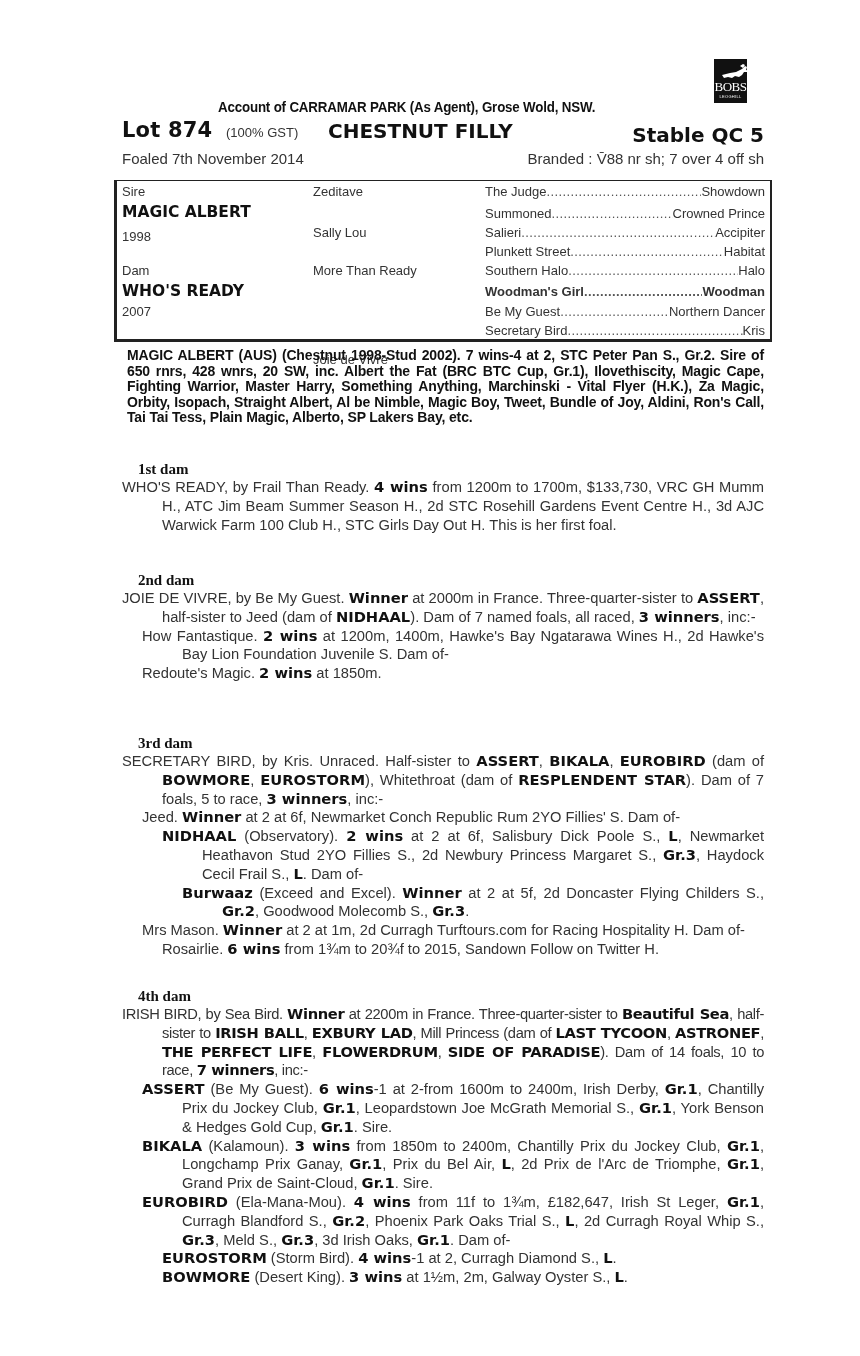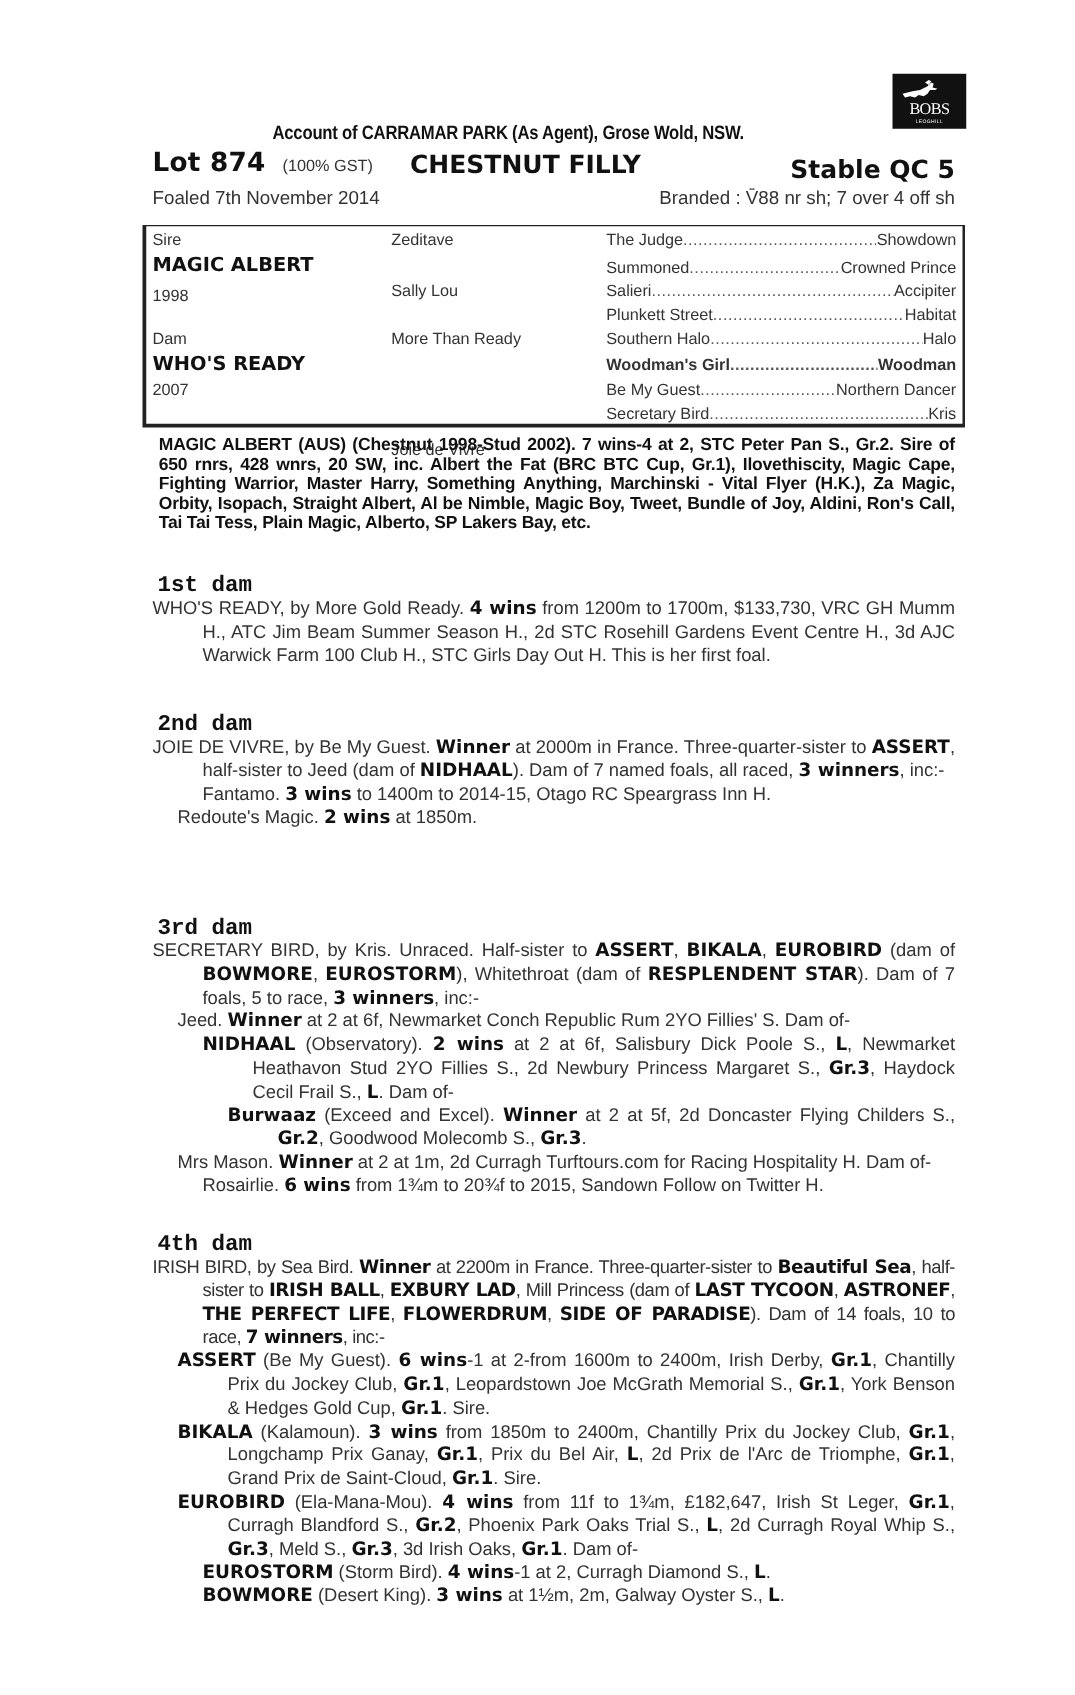--- a/index.html
+++ b/index.html
@@ -1,20 +1,20 @@
 <!DOCTYPE html>
 <html><head>
 <meta charset="utf-8">
 <style>
   * { box-sizing: border-box; margin: 0; padding: 0; }
   html, body { width: 860px; height: 1356px; background: #ffffff; }
   body { position: relative; font-family: "Liberation Sans", sans-serif; color: #222; overflow: hidden; }
 
   .logo {
-    position: absolute; left: 714px; top: 59px; width: 59px; height: 44px;
+    position: absolute; left: 714px; top: 59px; width: 33px; height: 44px;
     background: #111; color: #fff; text-align: center;
   }
   .logo .horse { position: absolute; left: 6px; top: 4px; width: 33px; height: 18px; }
   .logo .name { position: absolute; left: 0; right: 0; top: 21px; font-family: "Liberation Serif", serif; font-size: 13px; letter-spacing: -0.5px; line-height: 13px; }
   .logo .sub { position: absolute; left: 0; right: 0; top: 35px; font-size: 4px; letter-spacing: 0.3px; line-height: 5px; }
 
   .account {
     position: absolute; left: 218px; top: 98px; font-family: "Liberation Sans", sans-serif;
     font-weight: bold; font-size: 15.5px; color: #111; transform: scaleX(0.86); transform-origin: left top;
     white-space: nowrap; letter-spacing: -0.2px;
@@ -41,21 +41,21 @@
   .ped .anc .dots::after { content: "................................................................................................................"; letter-spacing: 0.4px; }
   .ped .anc .r { white-space: nowrap; }
 
   .sire-note {
     position: absolute; left: 127px; top: 348px; width: 637px;
     font-family: "Liberation Sans", sans-serif; font-weight: bold; font-size: 14px; line-height: 15.5px; color: #111;
     text-align: justify; letter-spacing: -0.15px;
   }
 
   .section { position: absolute; left: 122px; width: 642px; }
-  .sec-head { font-family: Liberation Mono, monospace; font-weight: bold; font-size: 18px; color: #111; line-height: 17px; margin-left: 4px; }
+  .sec-head { font-family: Liberation Serif, serif; font-weight: bold; font-size: 15px; color: #111; line-height: 17px; margin-left: 16px; }
   .para { font-size: 14.7px; line-height: 18.8px; color: #333; text-align: justify; }
   .para b, .sire-b { font-family: "DejaVu Sans", sans-serif; font-weight: bold; color: #111; }
   .l0 { padding-left: 40px; text-indent: -40px; }
   .l1 { padding-left: 60px; text-indent: -40px; }
   .l2 { padding-left: 80px; text-indent: -40px; }
   .l3 { padding-left: 100px; text-indent: -40px; }
   .narrow { letter-spacing: -0.35px; }
 </style>
 </head>
 <body>
@@ -136,28 +136,28 @@
       <span class="dots"></span>
       <span class="r">Kris</span>
     </div>
 </div>
 
 <div class="sire-note">MAGIC ALBERT (AUS) (Chestnut 1998-Stud 2002). 7 wins-4 at 2, STC Peter Pan S., Gr.2. Sire of 650 rnrs, 428 wnrs, 20 SW, inc. Albert the Fat (BRC BTC Cup, Gr.1), Ilovethiscity, Magic Cape, Fighting Warrior, Master Harry, Something Anything, Marchinski - Vital Flyer (H.K.), Za Magic, Orbity, Isopach, Straight Albert, Al be Nimble, Magic Boy, Tweet, Bundle of Joy, Aldini, Ron's Call, Tai Tai Tess, Plain Magic, Alberto, SP Lakers Bay, etc.</div>
 
 <div class="section" style="top:461px;">
   <div class="sec-head">1st dam</div>
   <div class="entries">
-      <div class="para l0"><span>WHO'S READY, by More Gold Ready. </span><b>4 wins</b><span> from 1200m to 1700m, $133,730, VRC GH Mumm H., ATC Jim Beam Summer Season H., 2d STC Rosehill Gardens Event Centre H., 3d AJC Warwick Farm 100 Club H., STC Girls Day Out H. This is her first foal.</span></div>
+      <div class="para l0"><span>WHO'S READY, by Frail Than Ready. </span><b>4 wins</b><span> from 1200m to 1700m, $133,730, VRC GH Mumm H., ATC Jim Beam Summer Season H., 2d STC Rosehill Gardens Event Centre H., 3d AJC Warwick Farm 100 Club H., STC Girls Day Out H. This is her first foal.</span></div>
     </div>
 </div>
 <div class="section" style="top:572px;">
   <div class="sec-head">2nd dam</div>
   <div class="entries">
       <div class="para l0"><span>JOIE DE VIVRE, by Be My Guest. </span><b>Winner</b><span> at 2000m in France. Three-quarter-sister to </span><b>ASSERT</b><span>, half-sister to Jeed (dam of </span><b>NIDHAAL</b><span>). Dam of 7 named foals, all raced, </span><b>3 winners</b><span>, inc:-</span></div>
-      <div class="para l2"><span>Fantamo. </span><b>3 wins</b><span> to 1400m to 2014-15, Otago RC Speargrass Inn H.</span></div>
+      <div class="para l1"><span>How Fantastique. </span><b>2 wins</b><span> at 1200m, 1400m, Hawke's Bay Ngatarawa Wines H., 2d Hawke's Bay Lion Foundation Juvenile S. Dam of-</span></div>
       <div class="para l1"><span>Redoute's Magic. </span><b>2 wins</b><span> at 1850m.</span></div>
     </div>
 </div>
 <div class="section" style="top:735px;">
   <div class="sec-head">3rd dam</div>
   <div class="entries">
       <div class="para l0"><span>SECRETARY BIRD, by Kris. Unraced. Half-sister to </span><b>ASSERT</b><span>, </span><b>BIKALA</b><span>, </span><b>EUROBIRD</b><span> (dam of </span><b>BOWMORE</b><span>, </span><b>EUROSTORM</b><span>), Whitethroat (dam of </span><b>RESPLENDENT STAR</b><span>). Dam of 7 foals, 5 to race, </span><b>3 winners</b><span>, inc:-</span></div>
       <div class="para l1"><span>Jeed. </span><b>Winner</b><span> at 2 at 6f, Newmarket Conch Republic Rum 2YO Fillies' S. Dam of-</span></div>
       <div class="para l2"><b>NIDHAAL</b><span> (Observatory). </span><b>2 wins</b><span> at 2 at 6f, Salisbury Dick Poole S., </span><b>L</b><span>, Newmarket Heathavon Stud 2YO Fillies S., 2d Newbury Princess Margaret S., </span><b>Gr.3</b><span>, Haydock Cecil Frail S., </span><b>L</b><span>. Dam of-</span></div>
       <div class="para l3"><b>Burwaaz</b><span> (Exceed and Excel). </span><b>Winner</b><span> at 2 at 5f, 2d Doncaster Flying Childers S., </span><b>Gr.2</b><span>, Goodwood Molecomb S., </span><b>Gr.3</b><span>.</span></div>

